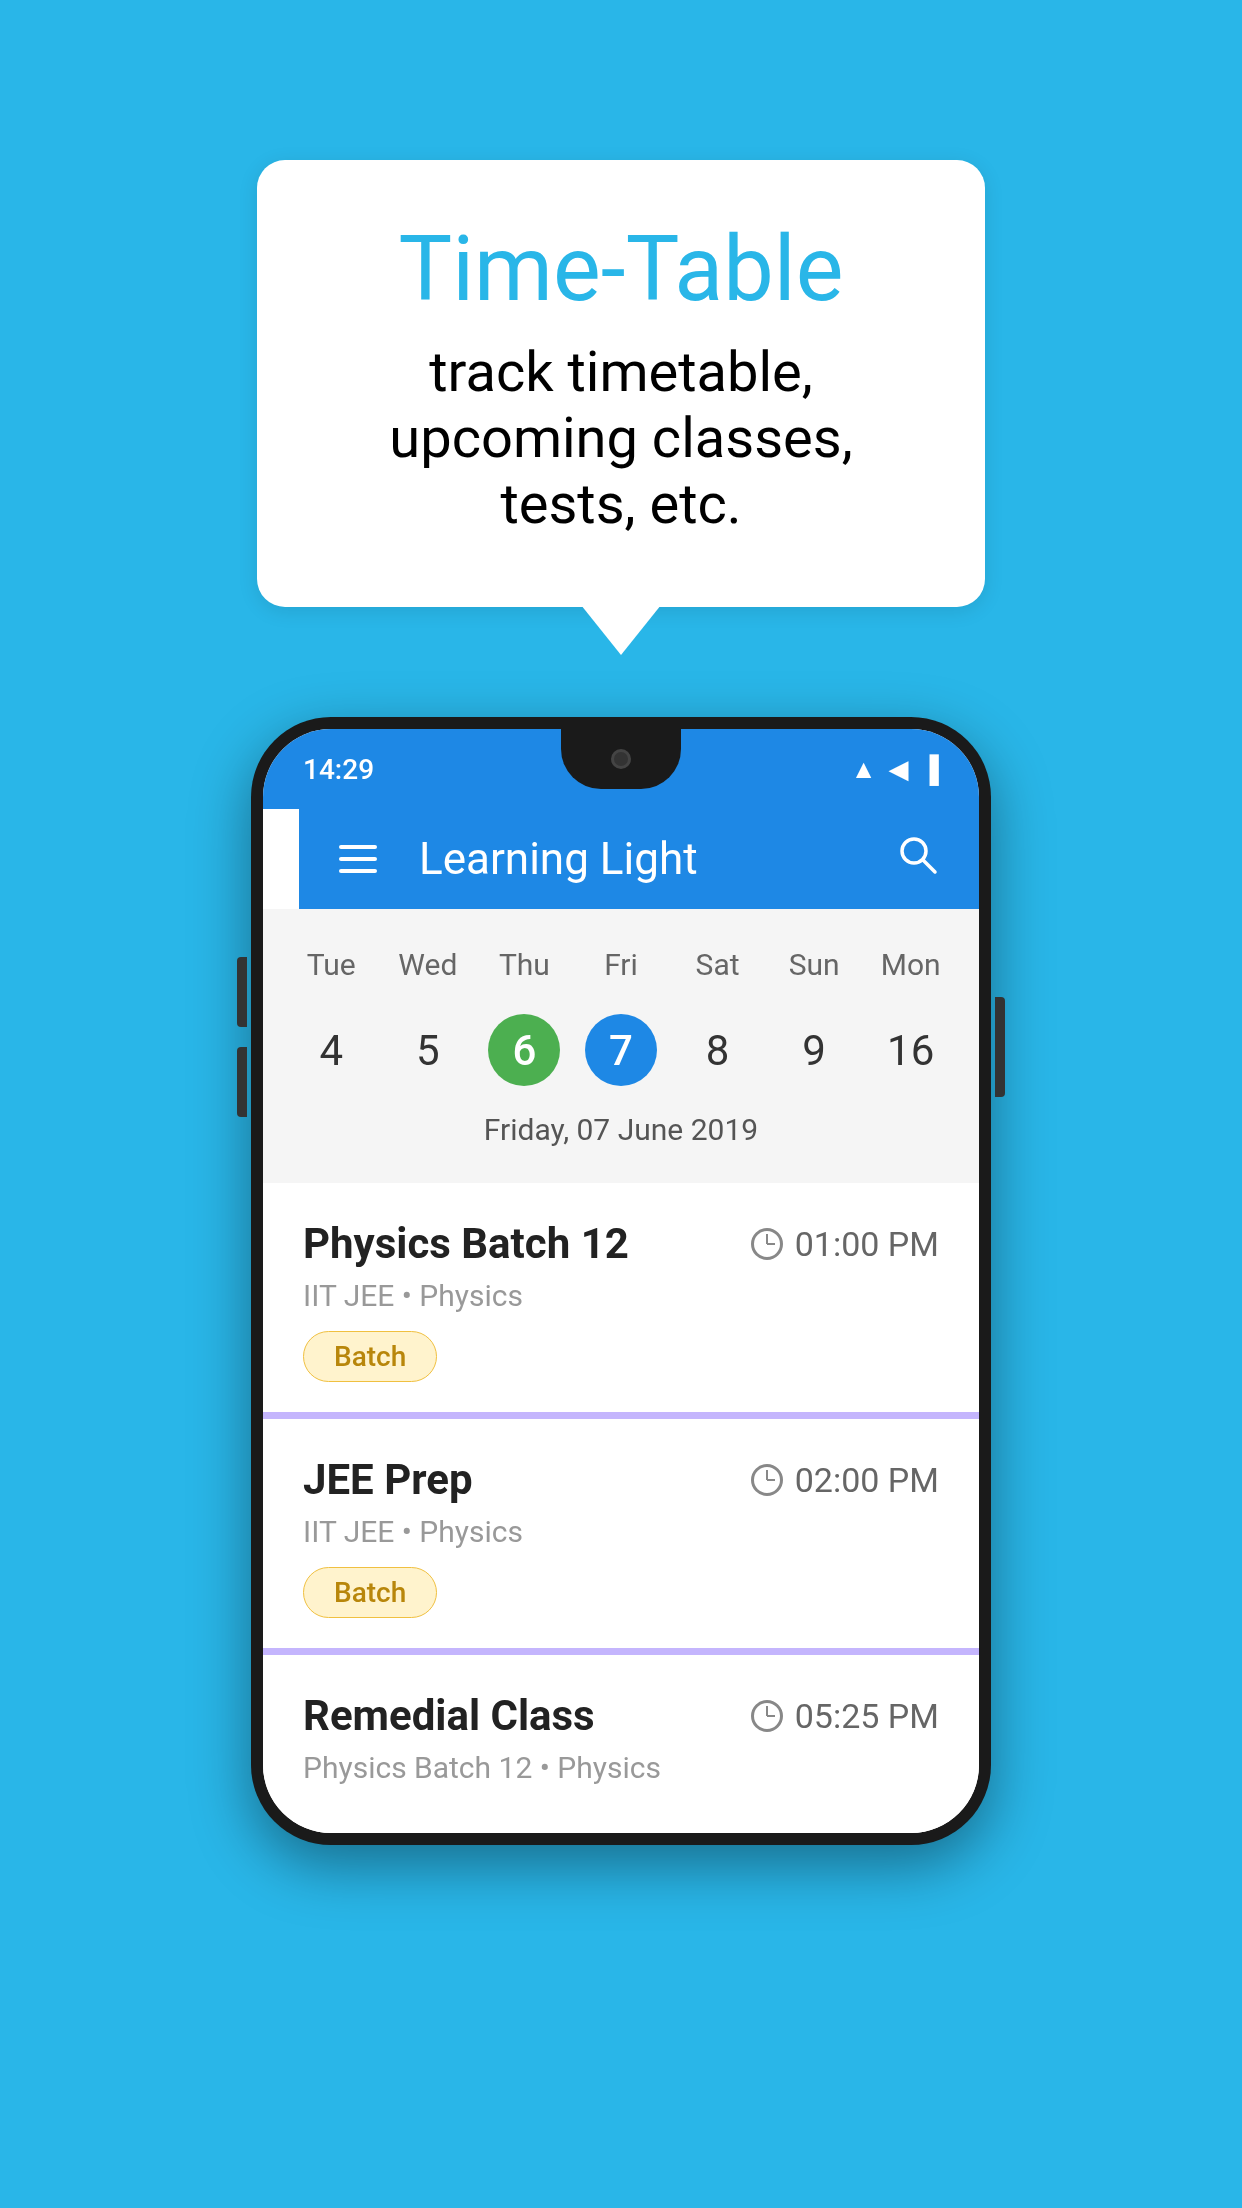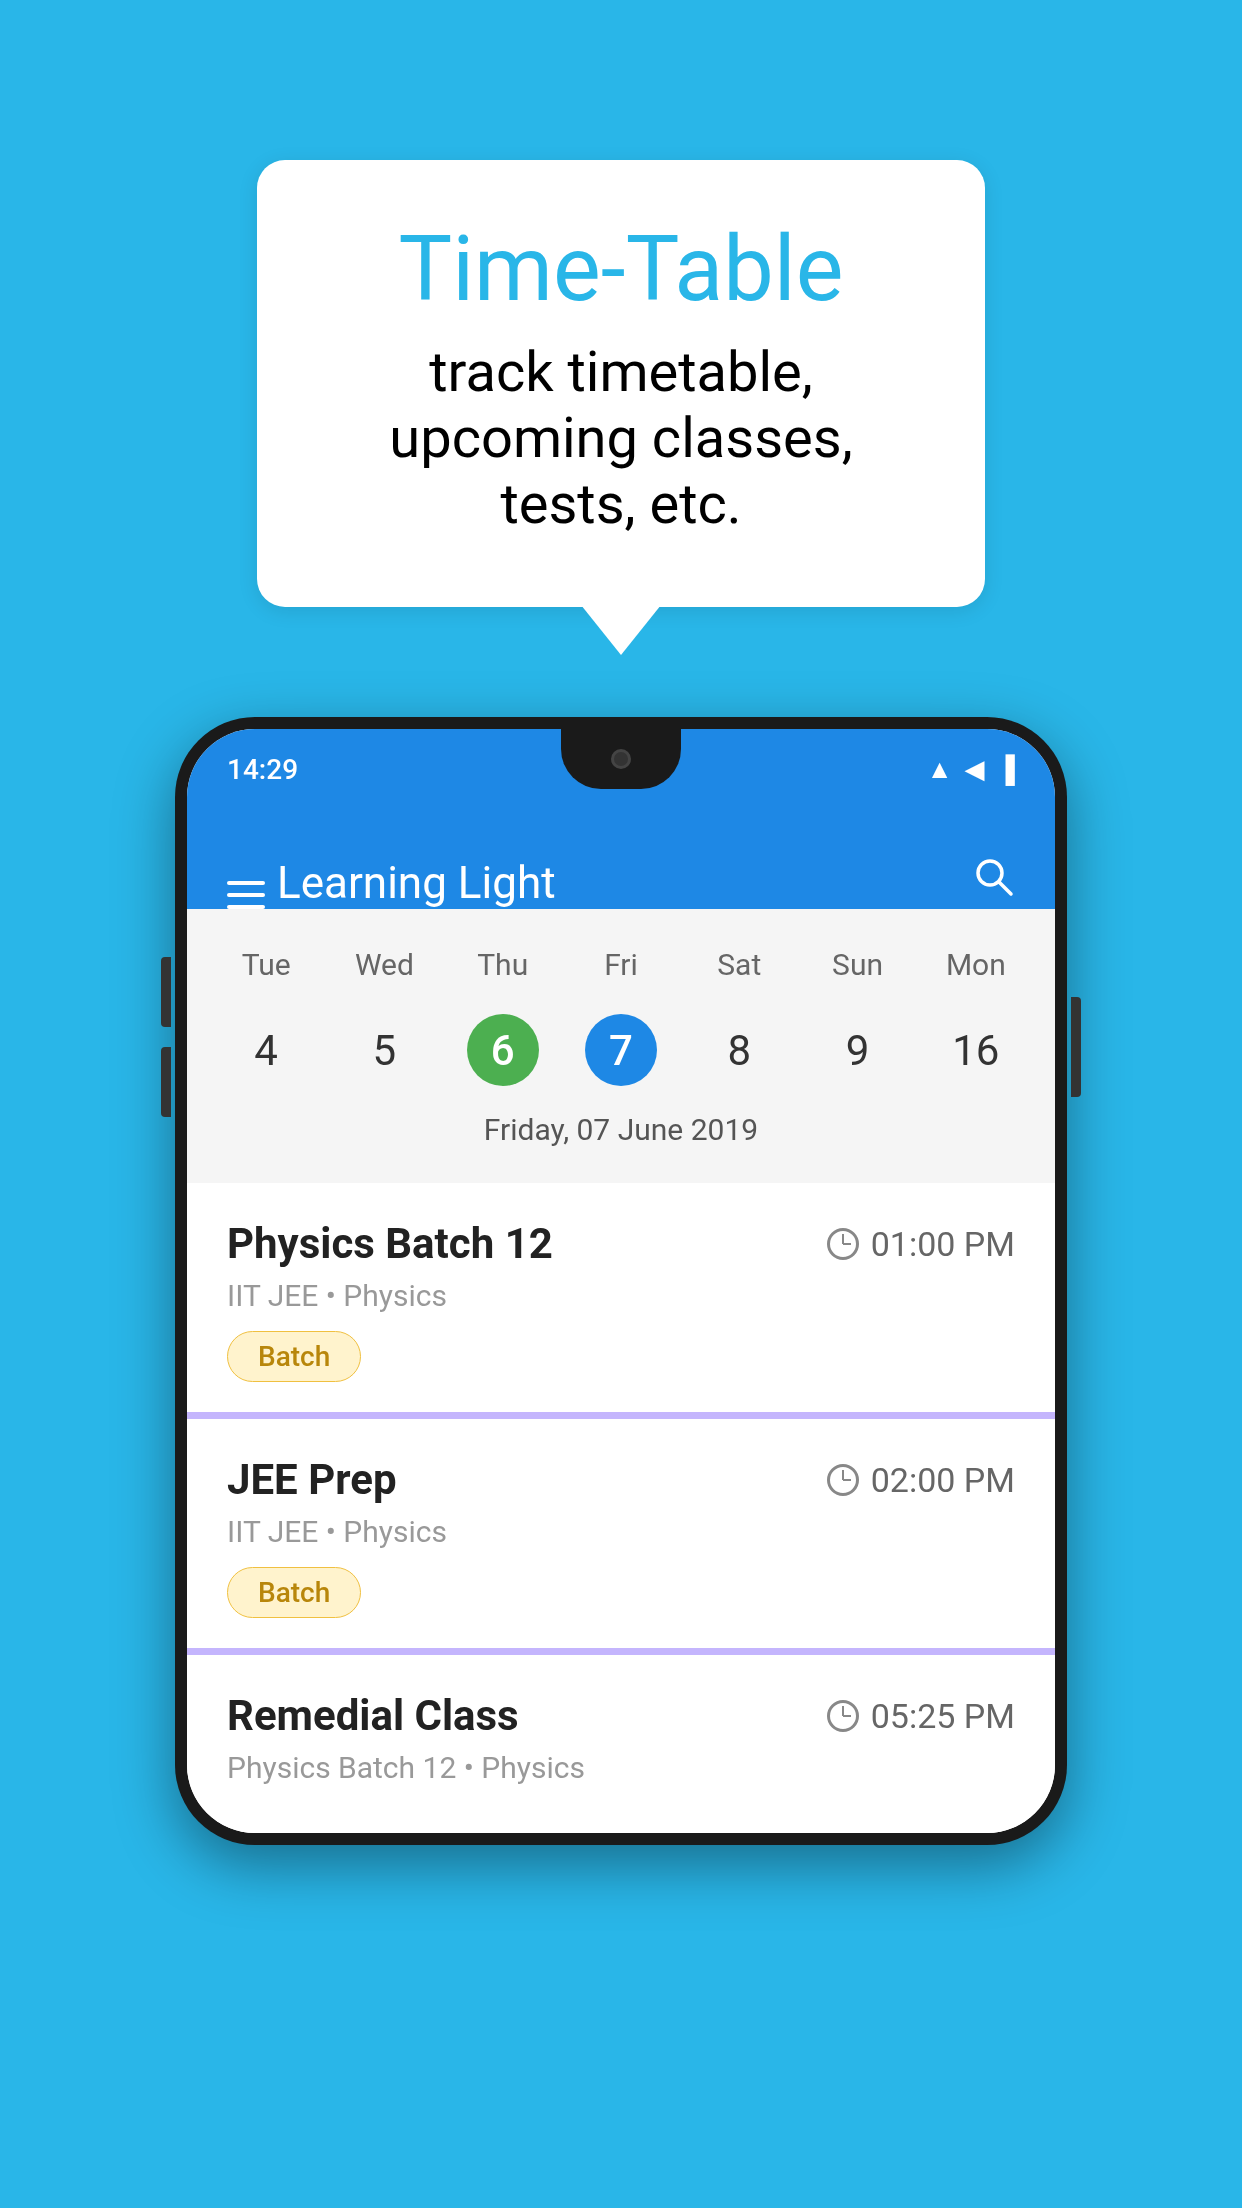--- a/index.html
+++ b/index.html
@@ -53,21 +53,21 @@
     .bubble-subtitle {
       font-size: 56px;
       color: #000000;
       font-weight: 400;
     }
 
     
     .phone-wrapper {
       margin-top: 110px;
       position: relative;
-      width: 892px;
+      width: 740px;
     }
 
     .phone-frame {
       background: #1a1a1a;
       border-radius: 80px;
       padding: 12px;
       box-shadow: 0 20px 60px rgba(0,0,0,0.4);
       position: relative;
     }
 
@@ -121,23 +121,24 @@
       background: #333;
       border-radius: 50%;
       border: 3px solid #444;
     }
 
     
     .app-bar {
       background: #1E88E5;
       height: 100px;
       display: flex;
-      align-items: flex-end;
+      align-items: center;
       padding: 0 40px;
-      gap: 12px;
+      gap: 42px;
+      margin-left: 36px;
     }
 
     .hamburger-icon {
       display: flex;
       flex-direction: column;
       gap: 8px;
       cursor: pointer;
     }
 
     .hamburger-icon span {

